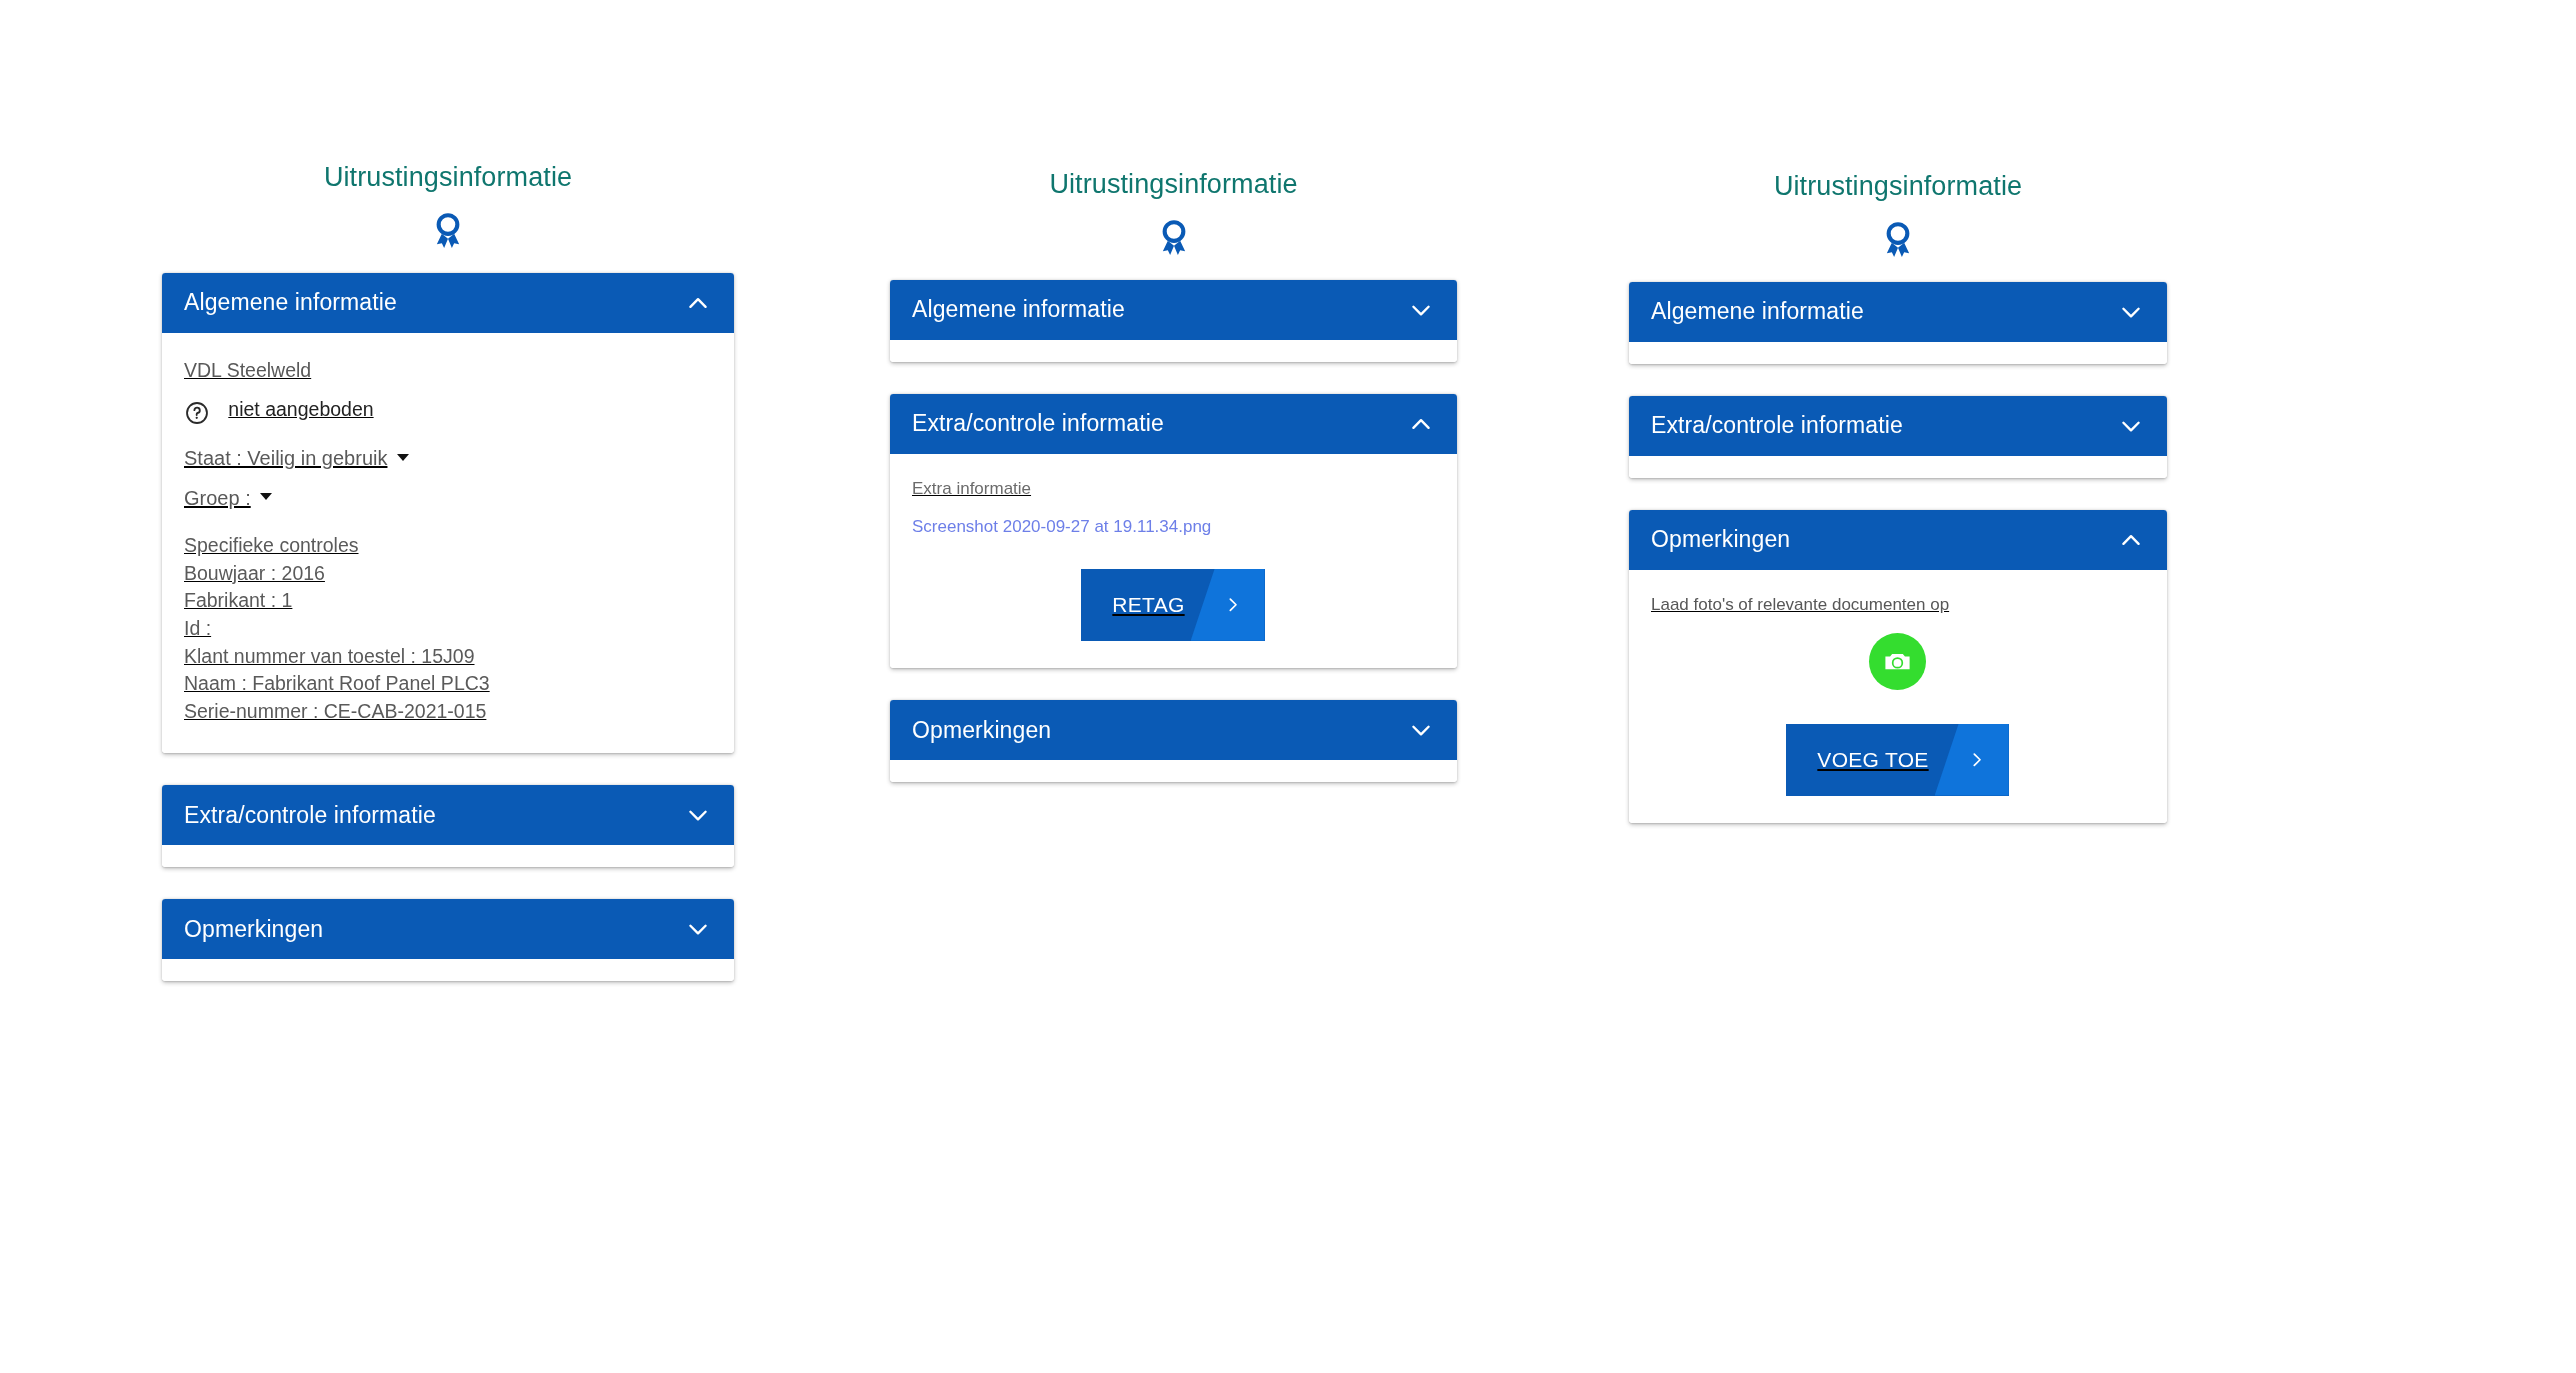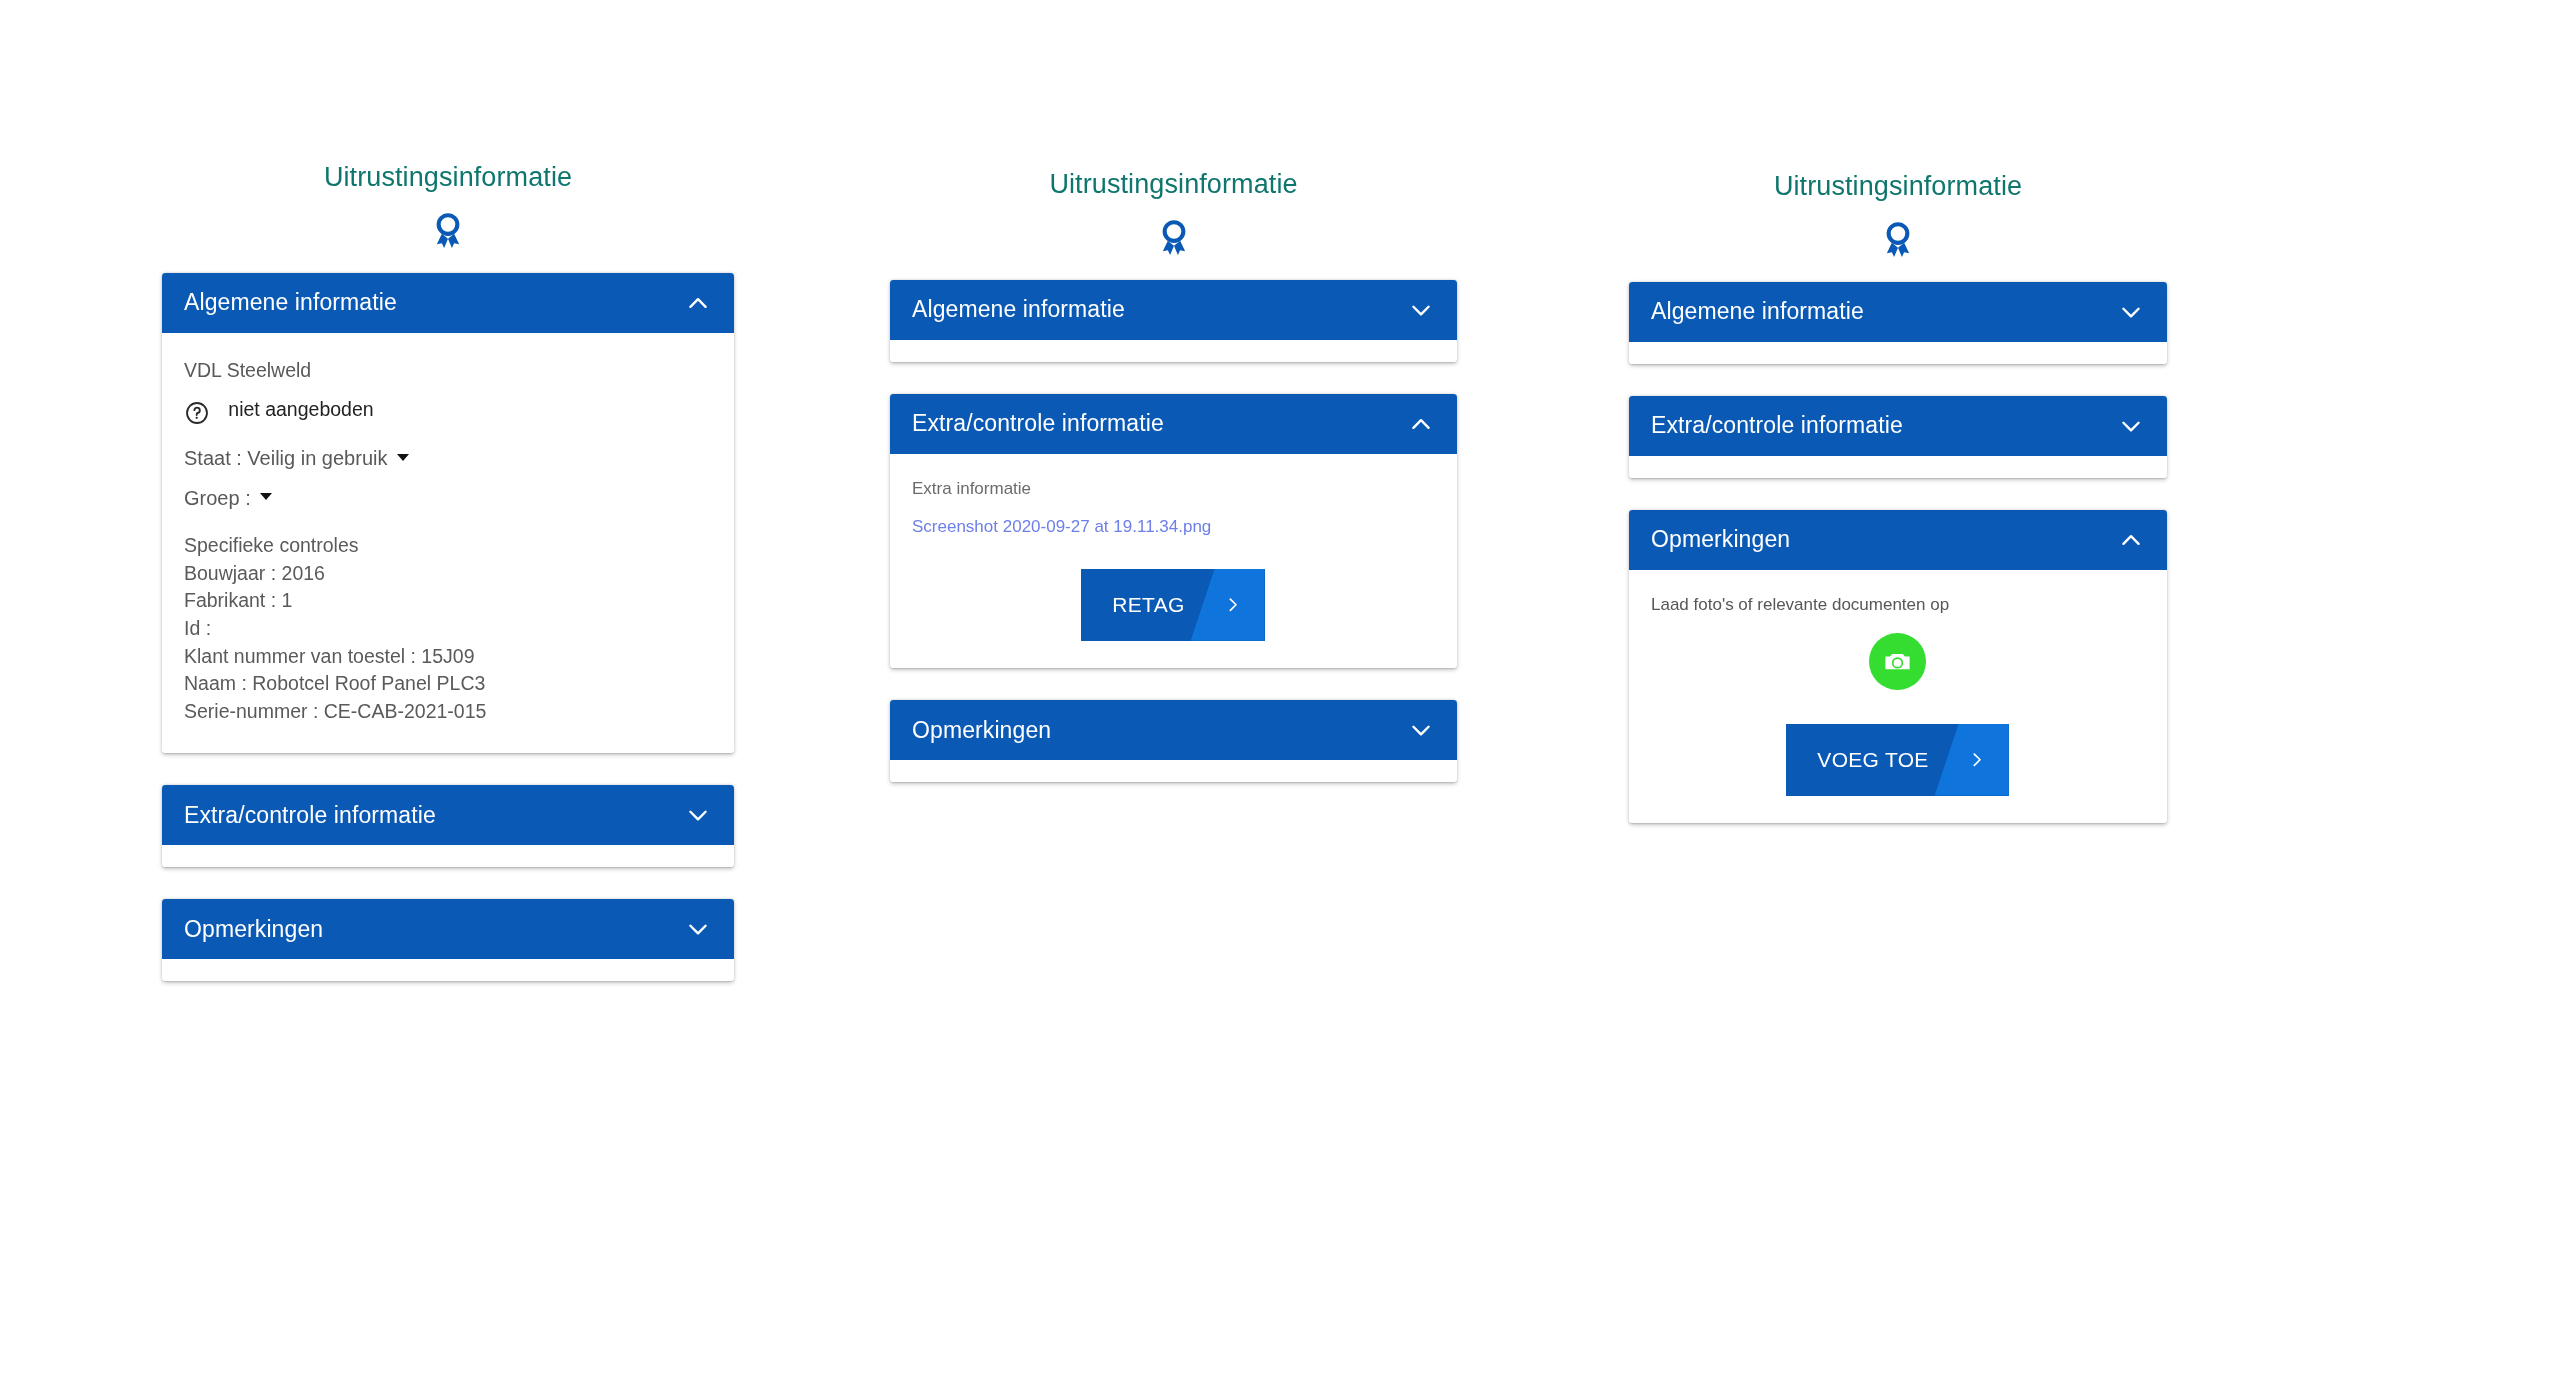--- a/index.html
+++ b/index.html
@@ -91,20 +91,21 @@
 
   .card-body {
     background: #ffffff;
     padding: 0;
     box-sizing: border-box;
   }
 
   .card-body-inner {
     padding: 23px 23px 27.5px 22px;
     box-sizing: border-box;
+    text-decoration: underline;
   }
 
   
   .owner-line {
     color: #595959;
     font-size: 19.5px;
     line-height: 1;
     margin: 5.7px 0 19.5px 0;
   }
 
@@ -291,21 +292,21 @@
             <span>Groep :</span>
             <span class="caret-down"></span>
           </div>
 
           <div class="spec-list">
             <div class="spec-line">Specifieke controles</div>
             <div class="spec-line">Bouwjaar : 2016</div>
             <div class="spec-line">Fabrikant : 1</div>
             <div class="spec-line">Id :</div>
             <div class="spec-line">Klant nummer van toestel : 15J09</div>
-            <div class="spec-line">Naam : Robotcel Roof Panel PLC3</div>
+            <div class="spec-line">Naam : Fabrikant Roof Panel PLC3</div>
             <div class="spec-line">Serie-nummer : CE-CAB-2021-015</div>
           </div>
 
         </div>
       </div>
     </div>
 
     <div class="card collapsed">
       <div class="card-header">
         <span class="title">Extra/controle informatie</span>

